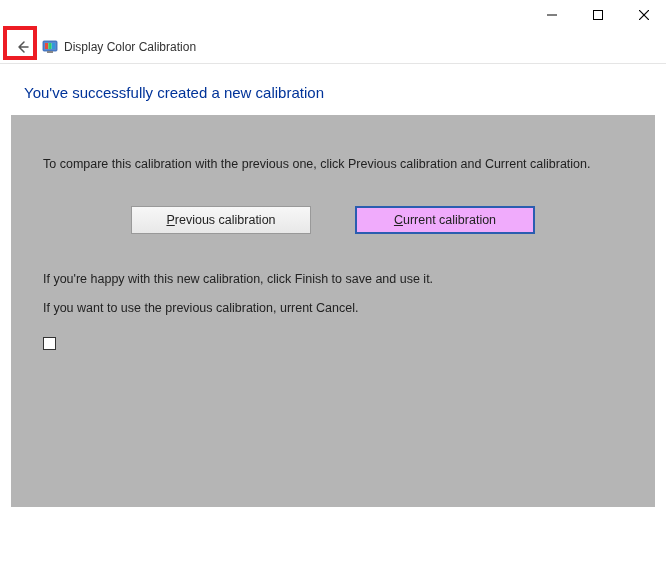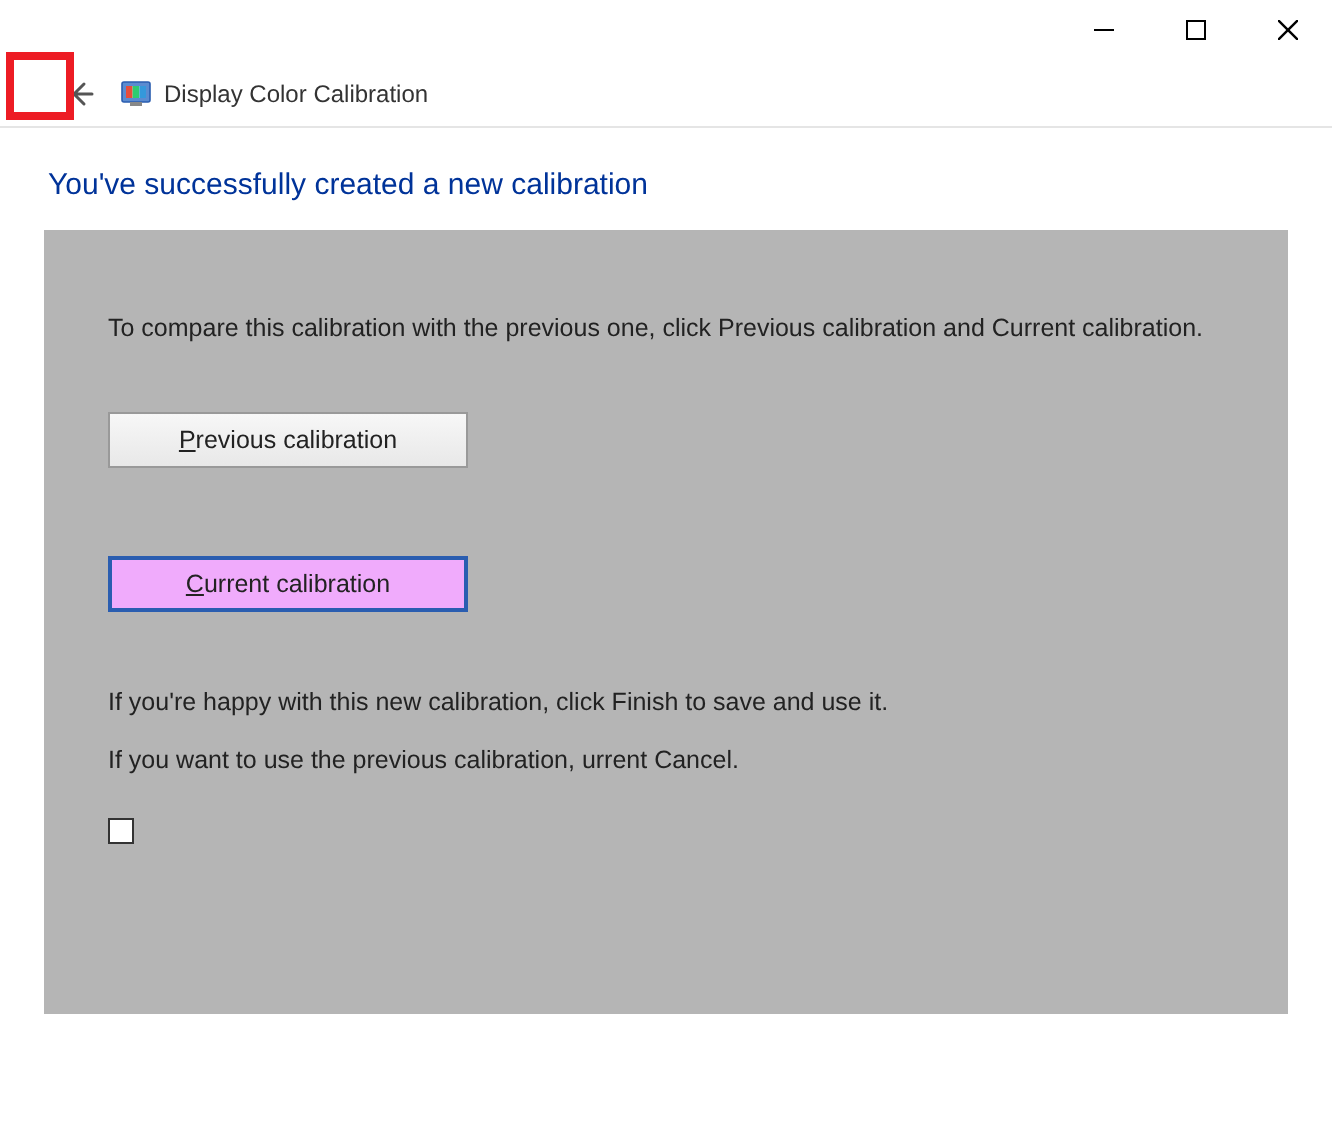--- a/index.html
+++ b/index.html
@@ -27,21 +27,21 @@
       align-items: center;
       justify-content: center;
       cursor: default;
     }
     .tb-btn svg { display: block; }
     .header {
       display: flex;
       align-items: center;
       height: 34px;
       border-bottom: 1px solid #e5e5e5;
-      padding-left: 24px;
+      padding-left: 6px;
       position: relative;
     }
     .back-highlight {
       position: absolute;
       left: 3px;
       top: -4px;
       width: 34px;
       height: 34px;
       border: 4px solid #ed1c24;
       pointer-events: none;
@@ -64,37 +64,36 @@
       color: #333;
       font-size: 12px;
     }
     .heading {
       color: #003399;
       font-size: 15px;
       padding: 20px 0 14px 24px;
     }
     .content-panel {
       background: #b5b5b5;
-      margin: 0 22px;
+      margin: 0 11px;
       padding: 40px 32px 60px 32px;
       height: 392px;
       position: relative;
       color: #222;
     }
     .intro {
       font-size: 12.5px;
       line-height: 1.5;
       margin-bottom: 32px;
     }
     .compare-row {
       display: flex;
       justify-content: center;
       gap: 44px;
       margin-bottom: 36px;
-      flex-direction: column;
     }
     .cal-btn {
       width: 180px;
       height: 28px;
       font-size: 12.5px;
       background: linear-gradient(#f7f7f7, #e8e8e8);
       border: 1px solid #999;
       display: flex;
       align-items: center;
       justify-content: center;

